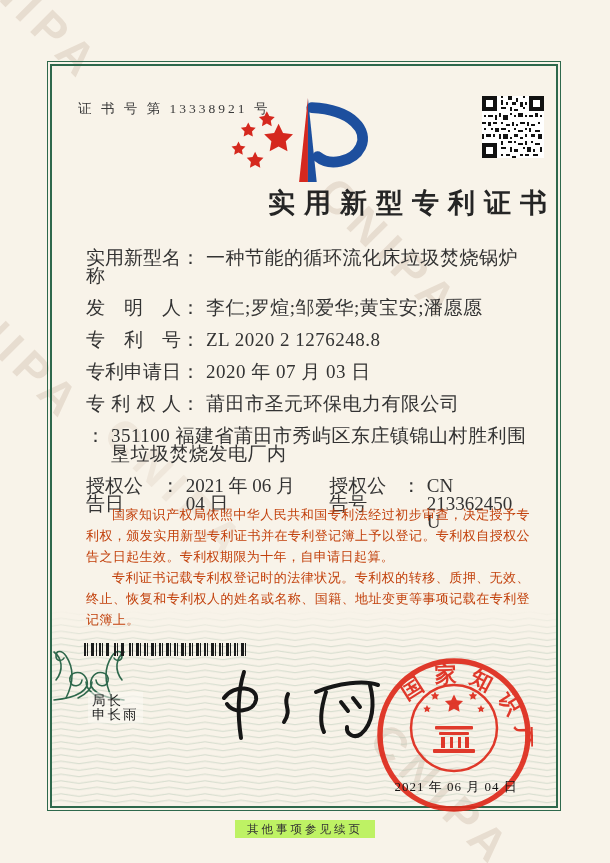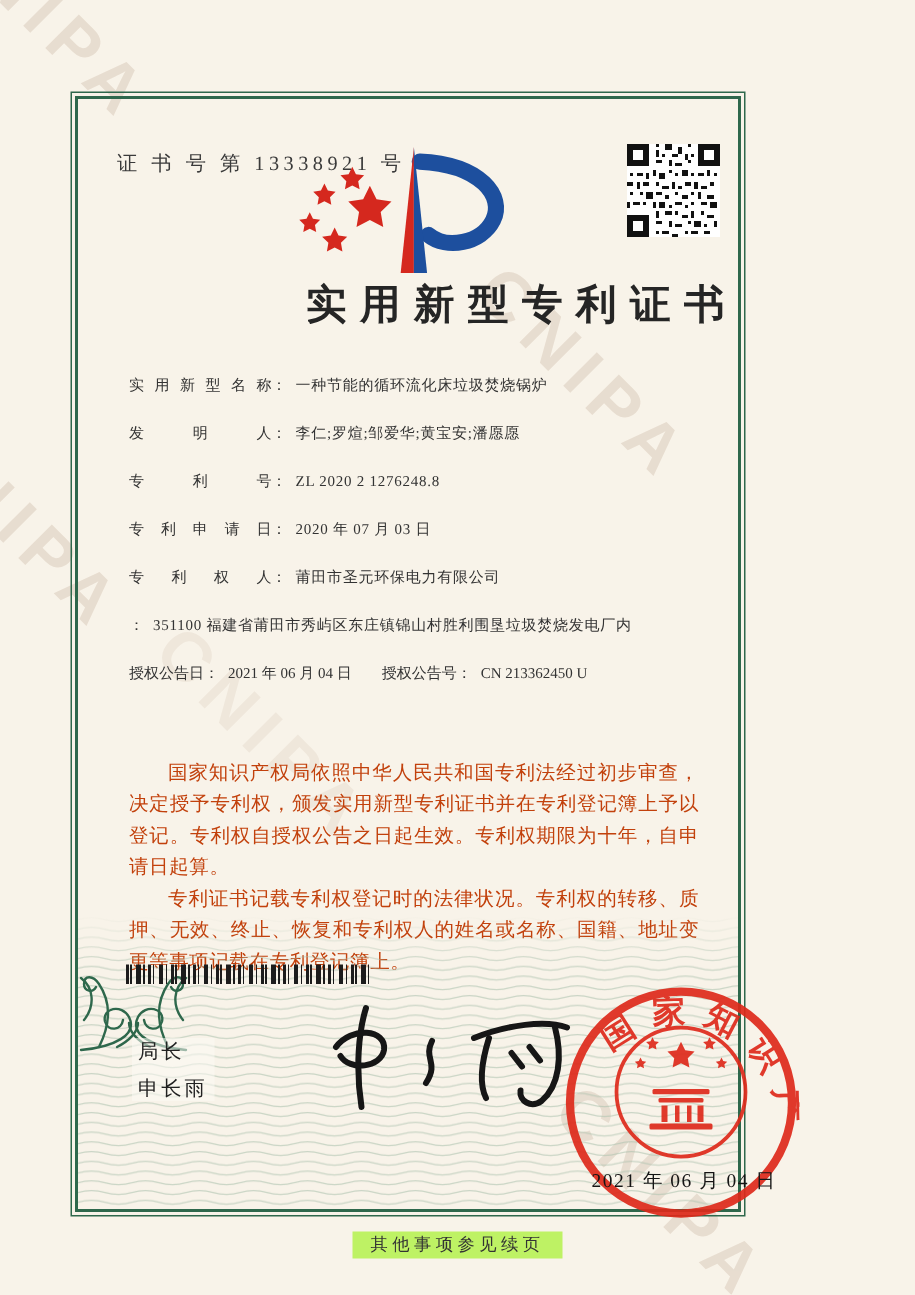--- a/index.html
+++ b/index.html
@@ -10,32 +10,32 @@
   .wm{position:absolute;font-family:"Liberation Sans","DejaVu Sans",sans-serif;
       font-weight:bold;font-size:46px;letter-spacing:8px;color:#c3ab97;opacity:.30;
       transform:rotate(45deg);white-space:nowrap;z-index:0;pointer-events:none;}
   .wm1{left:-60px;top:-18px;}
   .wm2{left:300px;top:222px;}
   .wm3{left:-78px;top:322px;}
   .wm4{left:86px;top:462px;opacity:.16;}
   .wm5{left:352px;top:768px;}
 
   
-  .frame{position:absolute;left:50px;top:64px;width:444px;height:744px;
+  .frame{position:absolute;left:50px;top:64px;width:508px;height:744px;
          box-sizing:border-box;border:2.5px solid #2e684c;outline:1px solid #2e684c;
          outline-offset:2px;z-index:1;}
 
   .cert-no{position:absolute;left:26px;top:34px;font-size:13.5px;letter-spacing:3px;color:#3a3a3a;}
   .qr{position:absolute;right:12px;top:30px;width:62px;height:62px;background:#fff;}
   .logo{position:absolute;left:50%;top:30px;transform:translateX(-50%);width:180px;height:88px;}
   .title{position:absolute;left:0;right:0;top:119px;text-align:right;font-size:27px;
          font-weight:600;letter-spacing:9px;color:#252525;}
 
   
-  .fields{position:absolute;left:34px;right:26px;top:183px;font-size:10px;color:#333;}
+  .fields{position:absolute;left:34px;right:26px;top:183px;font-size:19px;color:#333;}
   .frow{display:flex;margin-bottom:14px;line-height:18px;}
   .flabel{display:inline-block;width:95px;flex:none;text-align:justify;text-align-last:justify;}
   .fcolon{flex:none;margin-right:6px;}
   .fvalue{flex:1;letter-spacing:.5px;}
   .grant-pair{display:flex;}
   .grant-pair .second{margin-left:20px;display:flex;}
 
   
   .paras{position:absolute;left:34px;right:26px;top:438px;font-size:13px;line-height:21px;
          color:#c2410c;text-align:justify;}
@@ -49,21 +49,21 @@
   .flourish.right{right:0;}
 
   .barcode{position:absolute;left:32px;top:577px;width:162px;height:13px;
     background:repeating-linear-gradient(90deg,#1c1c1c 0 2px,transparent 2px 3px,
       #1c1c1c 3px 4px,transparent 4px 7px,#1c1c1c 7px 10px,transparent 10px 11.5px,
       #1c1c1c 11.5px 12.5px,transparent 12.5px 15px);}
 
   .director{position:absolute;left:36px;top:626px;font-family:"Liberation Sans","DejaVu Sans",sans-serif;
             font-size:13.5px;letter-spacing:2px;color:#222;background:rgba(252,250,244,.55);
             padding:2px 4px;line-height:1;}
-  .director div{margin-bottom:11px;}
+  .director div{}
   .director div:last-child{margin-bottom:0;}
 
   .signature{position:absolute;left:148px;top:598px;width:200px;height:88px;}
 
   .seal{position:absolute;left:323px;top:590px;width:158px;height:158px;z-index:2;}
   .seal-date{position:absolute;left:316px;top:712px;width:176px;text-align:center;
              font-size:13px;letter-spacing:1px;color:#151515;z-index:3;}
 
   .page-num{position:absolute;left:0;right:0;bottom:8px;text-align:center;font-size:11.5px;z-index:3;}
   .page-num span{background:#fcfaf3;padding:2px 8px;letter-spacing:2px;color:#333;}

